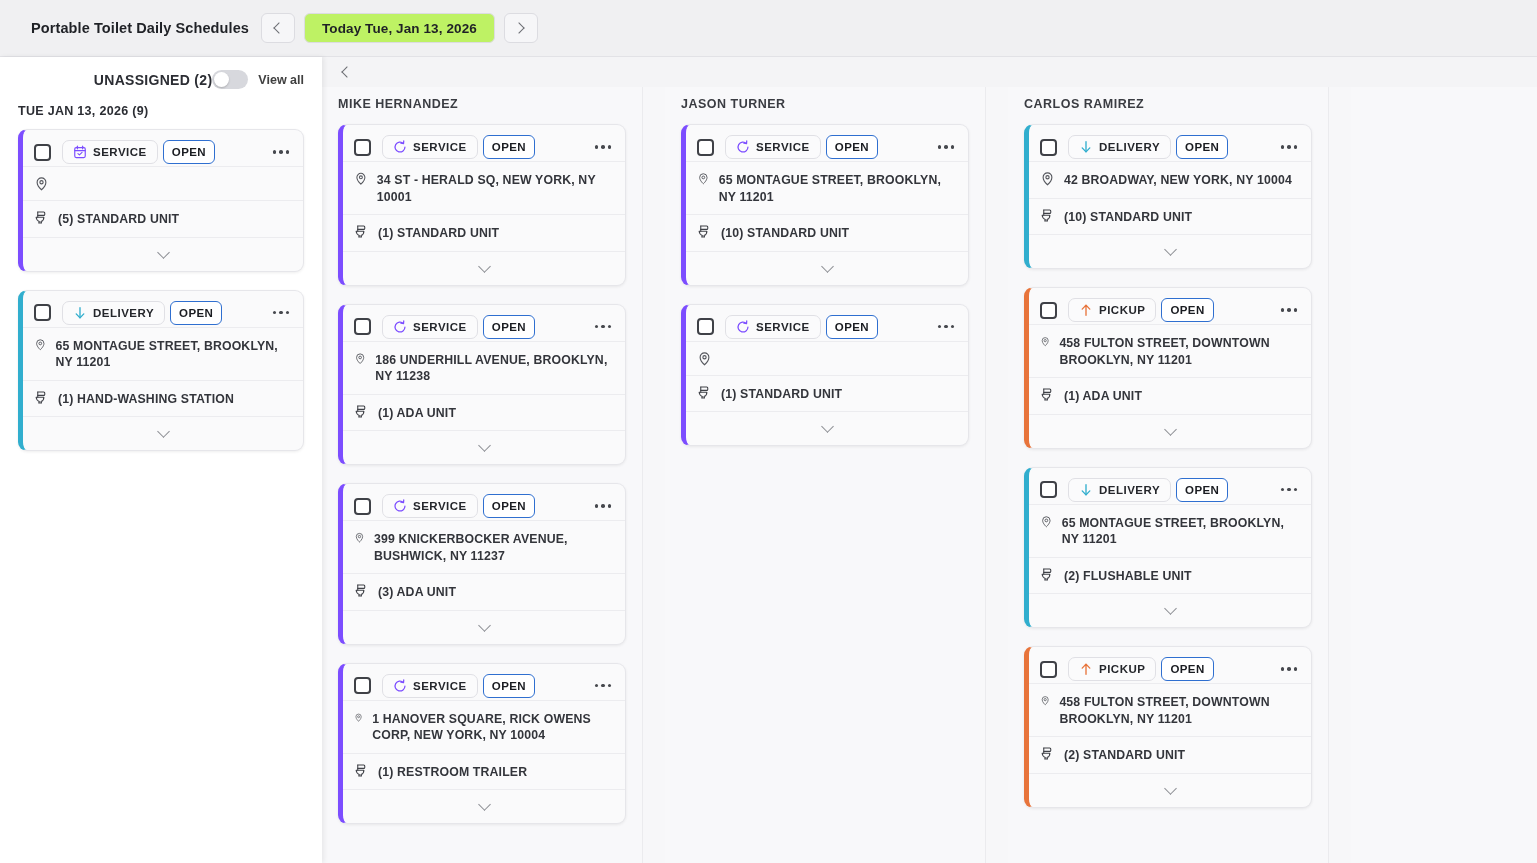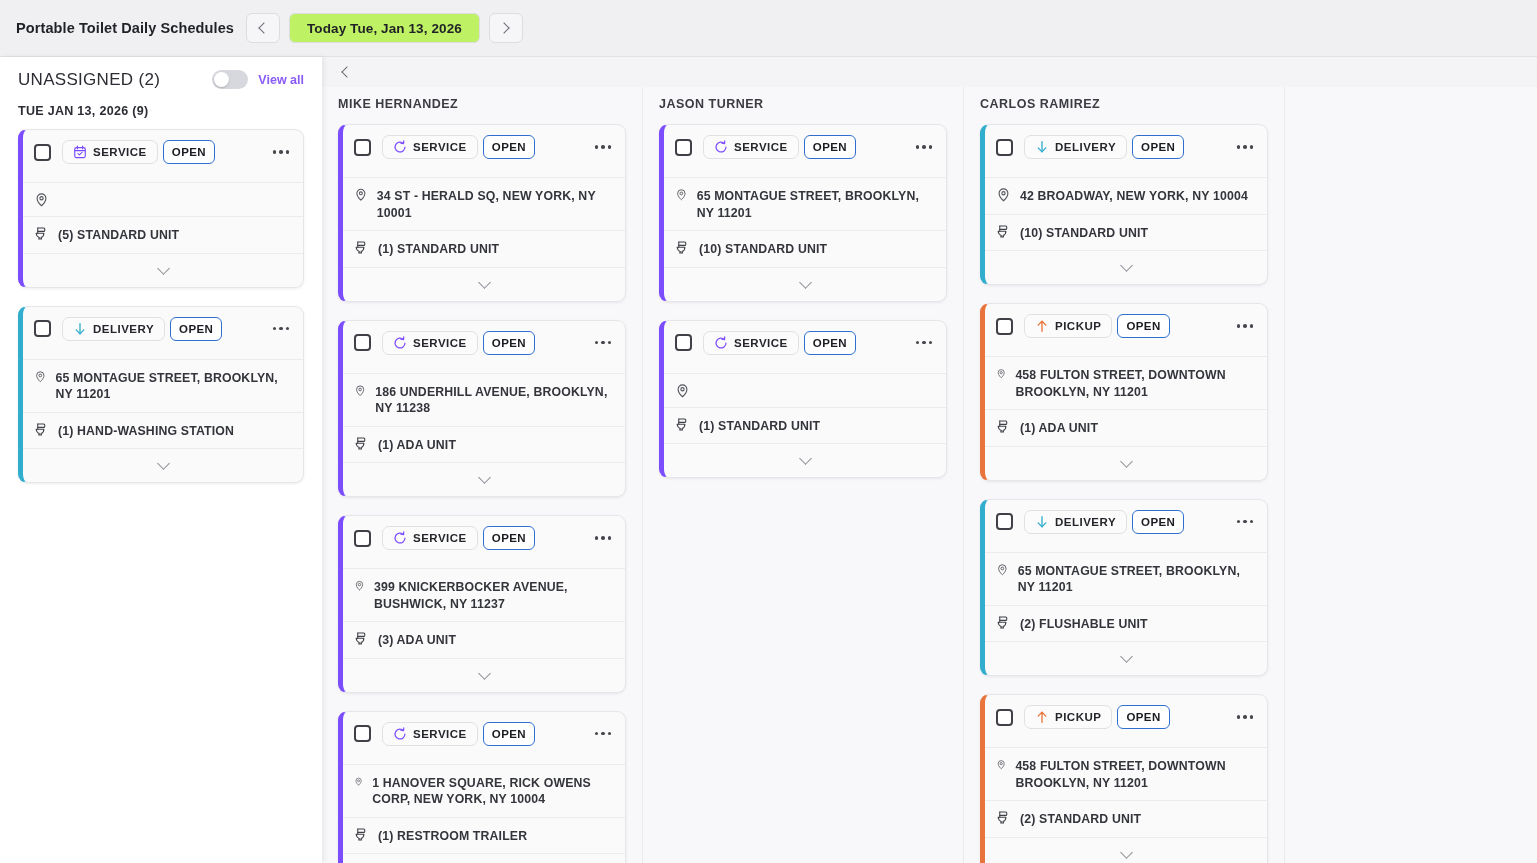--- a/index.html
+++ b/index.html
@@ -8,21 +8,21 @@
     background: #f7f7f9;
     font-family: "Liberation Sans", sans-serif;
     overflow: hidden;
   }
 
   
   .topbar {
     height: 57px; width: 100%;
     background: #f0f0f2;
     display: flex; align-items: center;
-    padding-left: 16px;
+    padding-left: 31px;
     border-bottom: 1px solid #e2e2e6;
   }
   .app-title {
     font-size: 14.5px; font-weight: bold; color: #1f2126;
     letter-spacing: .1px; margin-right: 12px;
   }
   .nav-btn {
     width: 34px; height: 30px;
     background: #f6f6f8; border: 1px solid #dcdce1; border-radius: 6px;
     display: flex; align-items: center; justify-content: center;
@@ -48,32 +48,33 @@
     background: #ffffff;
     box-shadow: 2px 0 5px rgba(0,0,0,.07);
     position: relative; z-index: 5;
     padding: 0 18px;
     overflow: hidden;
   }
   .sb-head {
     height: 33px; display: flex; align-items: center; margin-top: 6px;
   }
   .sb-title {
-    font-size: 17px; font-weight: normal; color: #2b2d33; letter-spacing: .3px;
+    font-size: 14px; font-weight: bold; color: #2b2d33; letter-spacing: .3px;
     flex: 1;
+    text-align: right;
   }
   .toggle {
     width: 36px; height: 19px; border-radius: 10px; background: #d7d8dd;
     position: relative; cursor: pointer; margin-right: 10px;
   }
   .toggle .knob {
     width: 15px; height: 15px; border-radius: 50%; background: #fff;
     position: absolute; top: 2px; left: 2px; box-shadow: 0 1px 2px rgba(0,0,0,.2);
   }
-  .view-all { font-size: 12.5px; font-weight: bold; color: #8b5cf6; cursor: pointer; }
+  .view-all { font-size: 12.5px; font-weight: bold; color: #404040; cursor: pointer; }
   .sb-sub {
     font-size: 12.5px; font-weight: bold; color: #2b2d33; letter-spacing: .3px;
     margin-top: 8px; margin-bottom: 11px;
   }
 
   
   .board { flex: 1; display: flex; position: relative; overflow: hidden; }
   .board-topstrip {
     position: absolute; top: 0; left: 0; right: 0; height: 30px;
     background: #f4f4f6;
@@ -103,21 +104,21 @@
     border-left: 5px solid #7c4dff;
     margin-bottom: 18px;
     box-shadow: 0 1px 3px rgba(0,0,0,.07);
     overflow: hidden;
   }
   .card.type-service  { border-left-color: #7c4dff; }
   .card.type-delivery { border-left-color: #31aece; }
   .card.type-pickup   { border-left-color: #e8743b; }
 
   .card-head {
-    display: flex; align-items: center; padding: 10px 12px 18px 11px;
+    display: flex; align-items: center; padding: 10px 12px 2px 11px;
     border-bottom: 1px solid #ececef;
   }
   .cbox {
     width: 17px; height: 17px; border: 2px solid #3f4147; border-radius: 4px;
     background: #fff; flex: 0 0 17px; cursor: pointer; margin-right: 11px;
   }
   .pill-type {
     display: flex; align-items: center; gap: 6px;
     height: 24px; padding: 0 10px;
     background: #fbfbfc; border: 1px solid #e0e0e5; border-radius: 7px;
@@ -258,21 +259,21 @@
         </div>
       </div>
   </div>
 
   <div class="board">
     <div class="board-topstrip">
       <div class="collapse-btn">
         <span class="chev left"></span>
       </div>
     </div>
-    <div id="board-cols" style="display:flex;flex:1;">
+    <div id="board-cols" style="display:flex;flex:1;gap:22px;">
         <div class="col">
           <div class="col-title">MIKE HERNANDEZ</div>
           <div class="card type-service">
             <div class="card-head">
               <div class="cbox"></div>
               <div class="pill-type">
                 <svg width="14" height="14" viewBox="0 0 24 24" fill="none" stroke="#7c4dff" stroke-width="2.1" stroke-linecap="round" stroke-linejoin="round">
                   <path d="M20.5 12a8.5 8.5 0 1 1-2.6-6.1"></path>
                   <polyline points="18.4 1.6 18.1 6.2 13.5 5.6"></polyline>
                 </svg>

